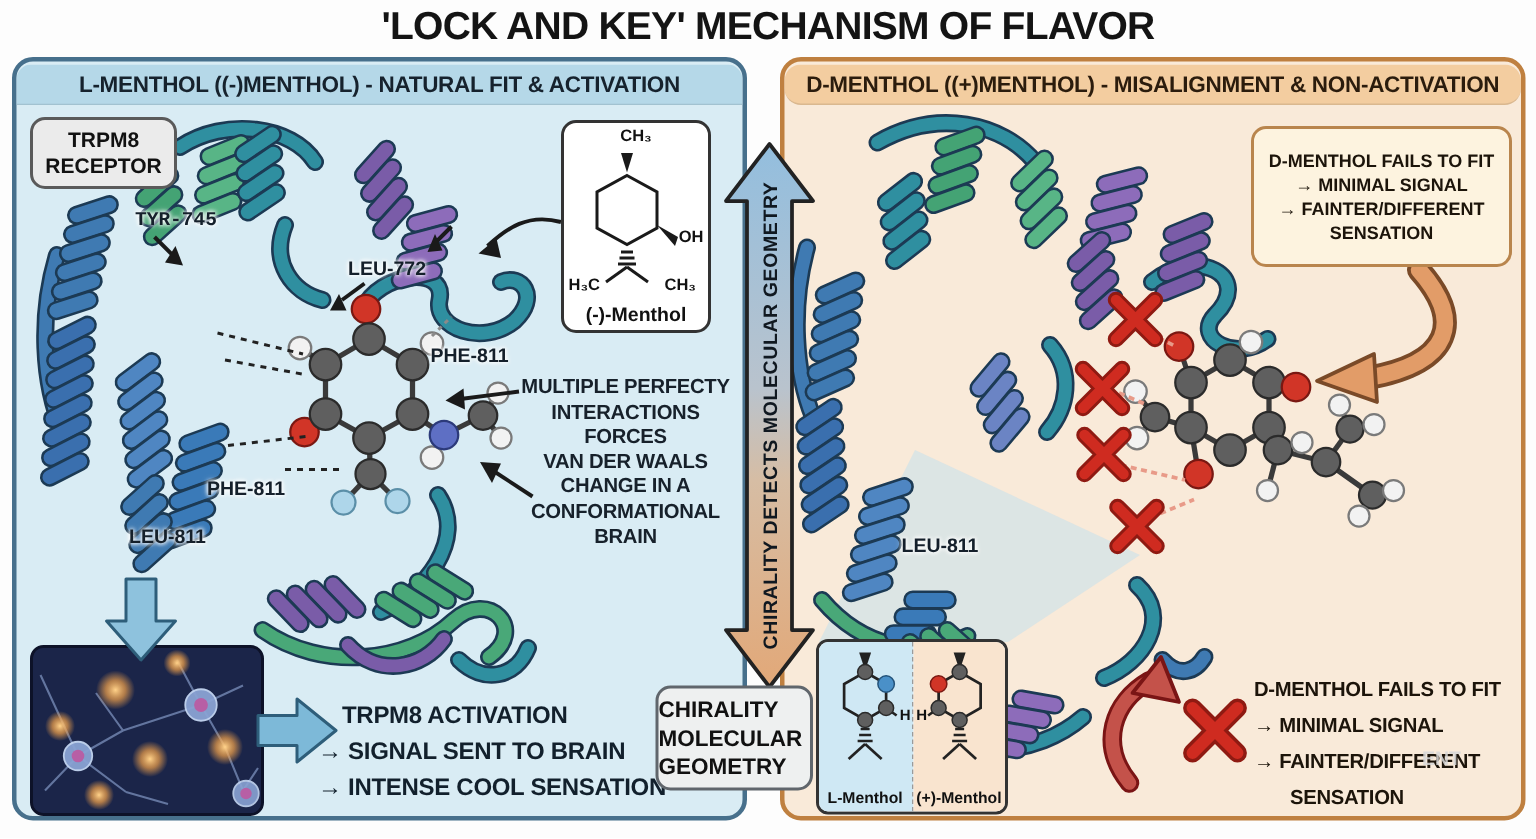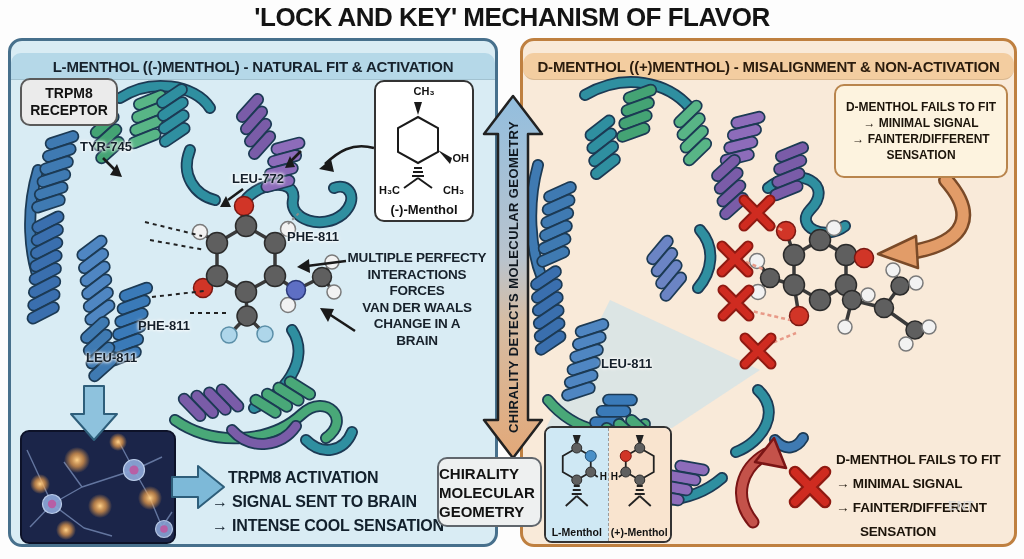--- a/index.html
+++ b/index.html
@@ -3,21 +3,21 @@
 <meta charset="utf-8">
 <style>
   html,body{margin:0;padding:0;background:#fff;}
   .stage{position:relative;width:1024px;height:559px;background:#fdfdfd;overflow:hidden;
          font-family:"Liberation Sans",sans-serif;color:#111;}
   .title{position:absolute;top:2px;left:0;width:100%;text-align:center;
          font-size:26px;font-weight:bold;letter-spacing:-0.5px;color:#141414;z-index:3;}
   .panel{position:absolute;top:38px;height:509px;border-radius:14px;border:3px solid;box-sizing:border-box;z-index:0;}
   #leftPanel{left:8px;width:490px;background:#d9ecf4;border-color:#47708c;}
   #rightPanel{left:520px;width:497px;background:#f9ead9;border-color:#bf8040;}
-  .panel-header{position:absolute;top:12px;left:0;right:0;height:26px;border-radius:10px 10px 0 0;
+  .panel-header{position:absolute;top:2px;left:0;right:0;height:26px;border-radius:10px 10px 0 0;
       display:flex;align-items:center;justify-content:center;font-weight:bold;font-size:15px;
       letter-spacing:-0.2px;color:#16222d;border-bottom:1px solid rgba(0,0,0,.1);}
   #leftPanel .panel-header{background:#b5d8e8;}
   #rightPanel .panel-header{background:#f3cda0;color:#2b1c0d;border-radius:11px;}
   .overlay{position:absolute;z-index:3;}
   .lbl{position:absolute;font-weight:bold;font-size:13px;color:#15202b;z-index:3;white-space:nowrap;
        text-shadow:0 0 3px rgba(255,255,255,.95),0 0 3px rgba(255,255,255,.95),0 0 5px rgba(255,255,255,.8);}
   .notebox{position:absolute;box-sizing:border-box;border-radius:10px;z-index:3;}
   #trpm8Box{left:20px;top:78px;width:98px;height:48px;background:#ebebeb;border:2.5px solid #5a5a5a;
       display:flex;align-items:center;justify-content:center;text-align:center;
@@ -394,21 +394,21 @@
       <path d="M753,522 C732,496 742,468 766,454" fill="none" stroke="#7a1515" stroke-width="13" stroke-linecap="round"></path>
       <path d="M753,522 C732,496 742,468 766,454" fill="none" stroke="#c4524a" stroke-width="9" stroke-linecap="round"></path>
       <polygon points="755,462 774,438 786,468" fill="#c4524a" stroke="#7a1515" stroke-width="2.5" stroke-linejoin="round"></polygon>
     </g>
   </svg>
 
   <div id="trpm8Box" class="notebox">
     <span>TRPM8 RECEPTOR</span>
   </div>
 
-  <div class="lbl" style="left:80px;top:139px;">TYR-745</div>
+  <div class="lbl" style="left:90px;top:139px;font-family:Liberation Mono, monospace;">TYR-745</div>
   <div class="lbl" style="left:232px;top:171px;">LEU-772</div>
   <div class="lbl" style="left:287px;top:229px;">PHE-811</div>
   <div class="lbl" style="left:138px;top:318px;">PHE-811</div>
   <div class="lbl" style="left:86px;top:350px;">LEU-811</div>
   <div class="lbl" style="left:601px;top:356px;">LEU-811</div>
 
   <div id="mentholBox" class="notebox">
     <svg width="96" height="138" viewBox="0 0 96 138" style="position:absolute;left:0;top:0;">
       <polygon class="struct" points="42,35 62,46 62,70 42,81 22,70 22,46"></polygon>
       <polygon class="wedge" points="42,33 38,20 46,20"></polygon>
@@ -427,20 +427,21 @@
     <span class="mb-t" id="mb-r">CH₃</span>
     <span class="mb-t" id="mb-name">(-)-Menthol</span>
   </div>
 
   <div id="notes">
     <div>MULTIPLE PERFECTY</div>
     <div>INTERACTIONS</div>
     <div>FORCES</div>
     <div>VAN DER WAALS</div>
     <div>CHANGE IN A</div>
+    <div>CONFORMATIONAL</div>
     <div>BRAIN</div>
   </div>
 
   <div id="outcomeL">
     <div style="margin-left:16px;">TRPM8 ACTIVATION</div>
     <div>→ SIGNAL SENT TO BRAIN</div>
     <div>→ INTENSE COOL SENSATION</div>
   </div>
 
   <div id="failBox" class="notebox">

